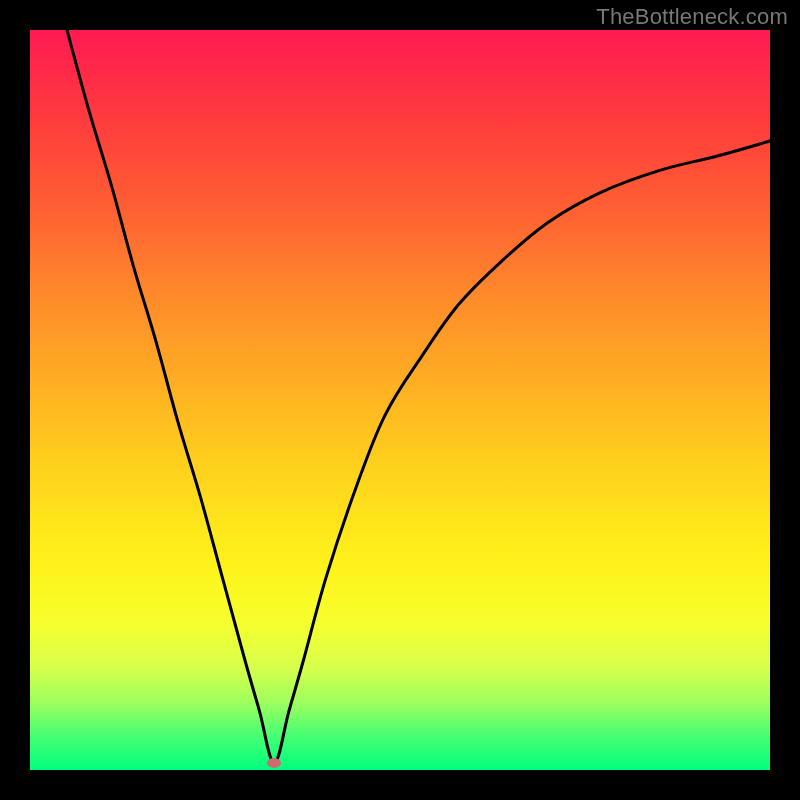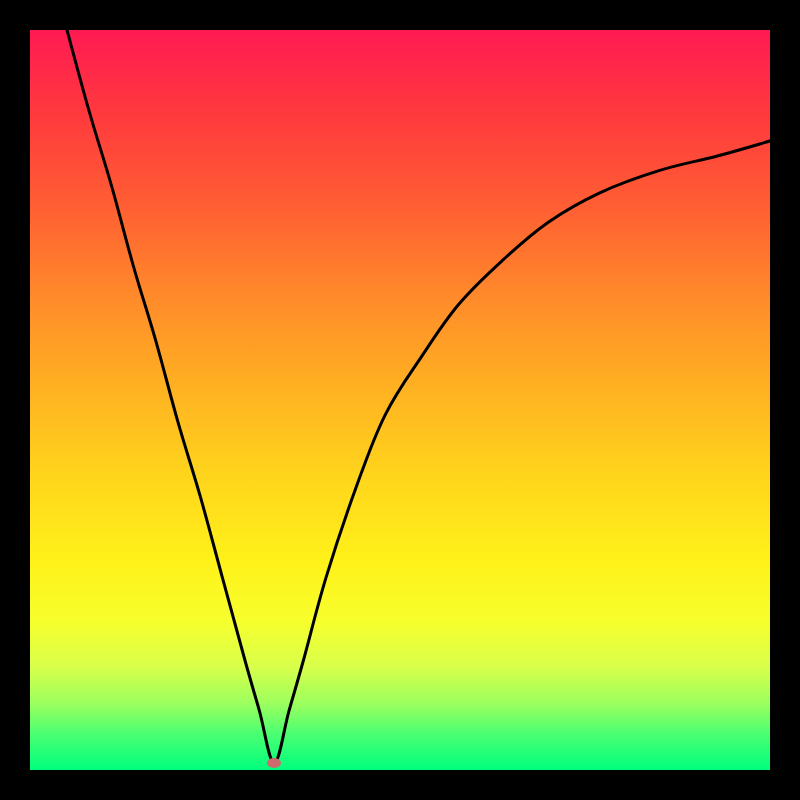--- a/index.html
+++ b/index.html
@@ -63,20 +63,21 @@
     background: #cf6a6e;
     border-radius: 50%;
     transform: translate(-50%, -50%);
     z-index: 5;
   }
 </style>
 </head>
 <body>
 
 <div class="frame">
+  <div class="watermark">TheBottleneck.com</div>
 
   <div class="plot">
     <svg class="curve" viewBox="0 0 740 740" preserveAspectRatio="none">
       <path id="curve-path" fill="none" stroke="#000000" stroke-width="3" stroke-linecap="round" stroke-linejoin="round" d="M 37,0 C 40.996,14.651999999999996 51.208,53.42799999999998 59.2,81.39999999999998 C 67.19200000000001,109.37199999999997 73.408,127.42799999999998 81.4,155.39999999999998 C 89.39200000000001,183.37199999999996 95.608,208.82799999999995 103.60000000000001,236.79999999999995 C 111.59200000000001,264.77199999999993 117.808,282.828 125.80000000000001,310.8 C 133.792,338.77200000000005 140.008,364.22800000000007 148,392.20000000000005 C 155.992,420.172 162.20800000000003,438.228 170.20000000000002,466.2 C 178.192,494.17199999999997 184.40800000000002,518.296 192.4,547.6 C 200.392,576.904 207.94,605.024 214.6,629 C 221.26,652.976 224.072,662.1519999999999 229.4,680.8 C 234.728,699.448 238.872,732.6 244.20000000000002,732.6 C 249.52800000000002,732.6 253.672,699.448 259,680.8 C 264.328,662.1519999999999 267.14,652.976 273.8,629 C 280.46000000000004,605.024 286.676,578.236 296,547.6 C 305.324,516.964 314.944,488.10400000000004 325.6,458.8 C 336.25600000000003,429.496 343.212,408.776 355.2,384.8 C 367.188,360.824 378.88000000000005,345.58 392.20000000000005,325.59999999999997 C 405.52000000000004,305.61999999999995 414.548,291.116 429.2,273.8 C 443.852,256.48400000000004 457.61600000000004,244.05200000000005 473.6,229.40000000000003 C 489.584,214.74800000000002 500.68399999999997,204.38799999999998 518,192.39999999999998 C 535.316,180.41199999999998 549.82,172.12399999999997 569.8000000000001,162.79999999999995 C 589.7800000000001,153.47599999999994 607.688,147.25999999999988 629,140.5999999999999 C 650.312,133.93999999999994 668.22,131.12800000000004 688.2,125.80000000000007 C 708.1800000000001,120.47200000000008 730.676,113.66400000000002 740,111"></path>
     </svg>
     <div id="marker-dot" class="dot" style="left: 244.2px; top: 732.6px; background: rgb(207, 106, 110);"></div>
   </div>
 </div>
 
 </body></html>

